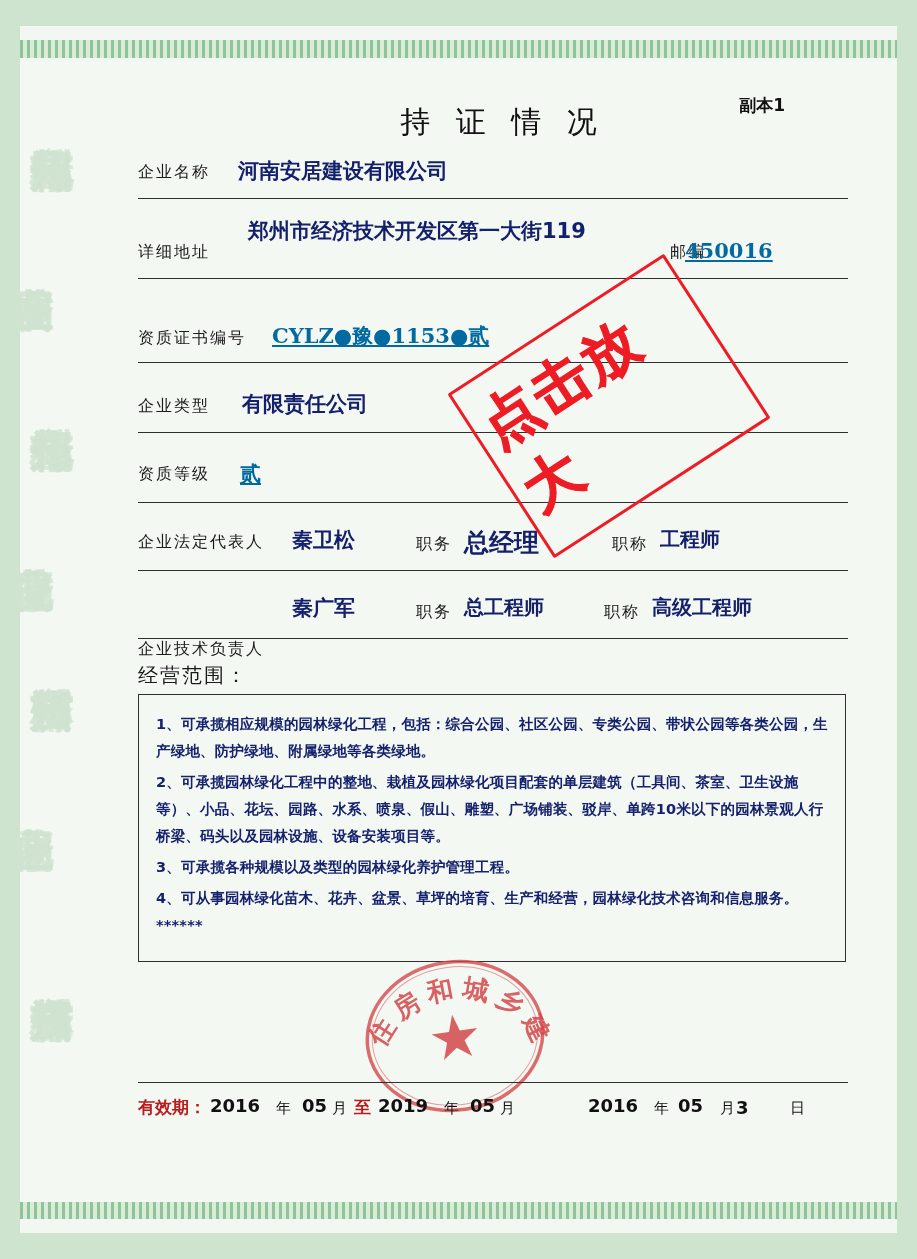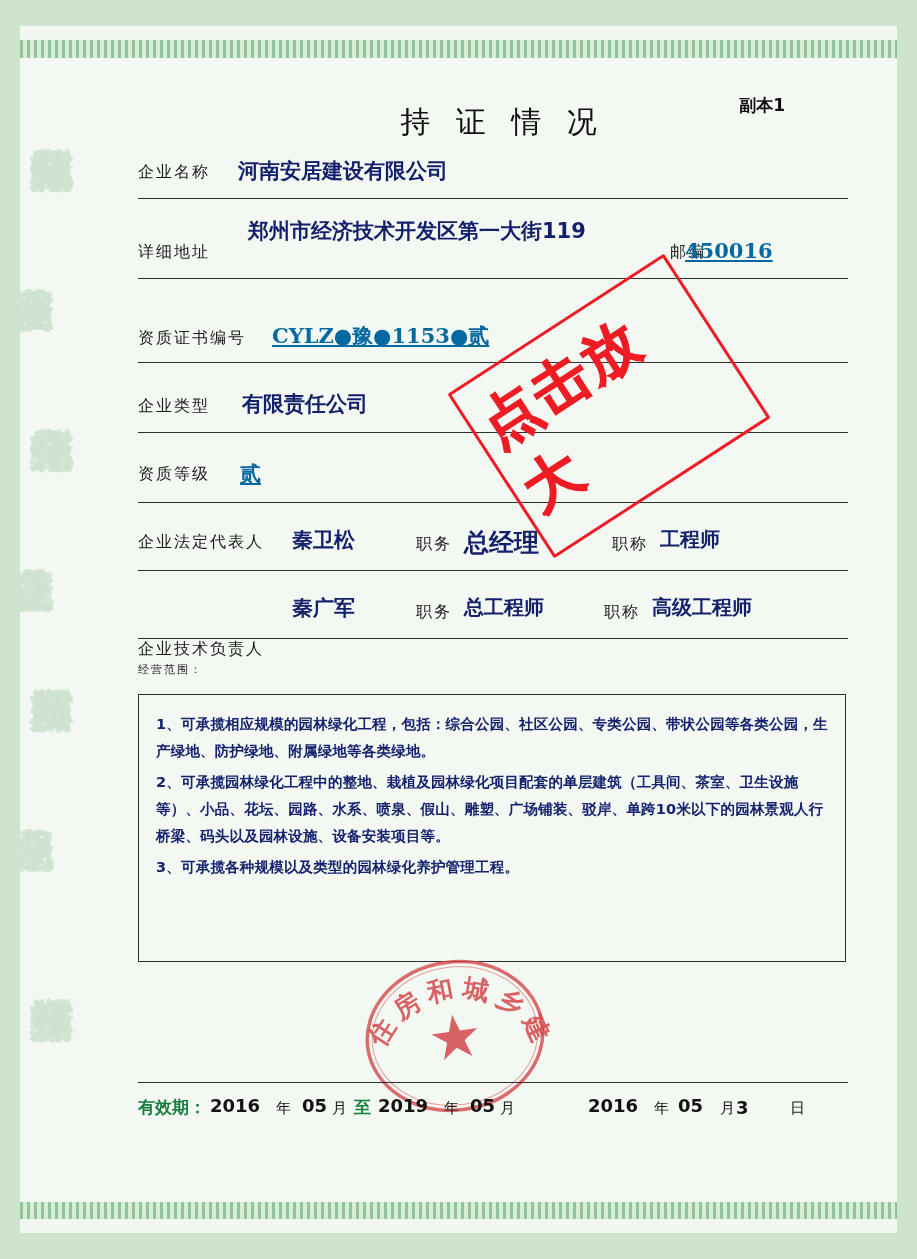--- a/index.html
+++ b/index.html
@@ -129,21 +129,21 @@
     font-family: "DejaVu Serif", "Liberation Serif", serif;
     font-weight: bold;
     text-decoration: underline;
   }
 
   
   .scope-label {
     position: absolute;
     left: 118px;
     top: 600px;
-    font-size: 11px;
+    font-size: 20px;
     letter-spacing: 2px;
   }
   .scope-box {
     position: absolute;
     left: 118px;
     top: 632px;
     width: 708px;
     height: 268px;
     border: 1px solid #2f2f2f;
     box-sizing: border-box;
@@ -189,21 +189,21 @@
     position: absolute;
     top: 1030px;
     left: 0;
     width: 877px;
     height: 36px;
   }
   .valid-row span {
     position: absolute;
     white-space: nowrap;
   }
-  .vr-lbl { font-size: 17px; font-weight: bold; font-family:"DejaVu Serif","Liberation Serif",serif; color:#15803d; }
+  .vr-lbl { font-size: 17px; font-weight: bold; font-family:"DejaVu Serif","Liberation Serif",serif; color:#b91c1c; }
   .vr-num { font-size: 18px; font-weight: bold; font-family:"DejaVu Sans","Liberation Sans",sans-serif; color:#111; }
   .vr-unit { font-size: 15px; color:#111; }
 
   
   .seal {
     position: absolute;
     left: 330px;
     top: 888px;
     width: 210px;
     height: 172px;
@@ -370,20 +370,21 @@
       <div class="lbl" style="left:584px; top:540px;">职称</div>
       <div class="val" style="left:632px; top:532px; font-size:20px;">高级工程师</div>
       <div class="rule" style="top:576px;"></div>
 
       <div class="scope-label">经营范围：</div>
       <div class="scope-box"></div>
       <div class="scope-text">
         <p>1、可承揽相应规模的园林绿化工程，包括：综合公园、社区公园、专类公园、带状公园等各类公园，生产绿地、防护绿地、附属绿地等各类绿地。</p>
         <p>2、可承揽园林绿化工程中的整地、栽植及园林绿化项目配套的单层建筑（工具间、茶室、卫生设施等）、小品、花坛、园路、水系、喷泉、假山、雕塑、广场铺装、驳岸、单跨10米以下的园林景观人行桥梁、码头以及园林设施、设备安装项目等。</p>
         <p>3、可承揽各种规模以及类型的园林绿化养护管理工程。</p>
+        <p>4、可从事园林绿化苗木、花卉、盆景、草坪的培育、生产和经营，园林绿化技术咨询和信息服务。******</p>
       </div>
 
 
       <div class="seal">
         <svg viewBox="0 0 210 172" xmlns="http://www.w3.org/2000/svg">
           <g transform="rotate(-8 105 86)">
             <ellipse cx="105" cy="86" rx="88" ry="74" fill="none" stroke="#d4484b" stroke-width="3.5" opacity="0.8"></ellipse>
             <ellipse cx="105" cy="86" rx="83" ry="69" fill="none" stroke="#d4484b" stroke-width="1" opacity="0.5"></ellipse>
             <path id="sealArc" d="M 30 96 A 78 66 0 0 1 180 96" fill="none"></path>
             <text font-family="'DejaVu Serif','Liberation Serif',serif" font-size="26" font-weight="bold" fill="#d4484b" opacity="0.85" letter-spacing="7">

